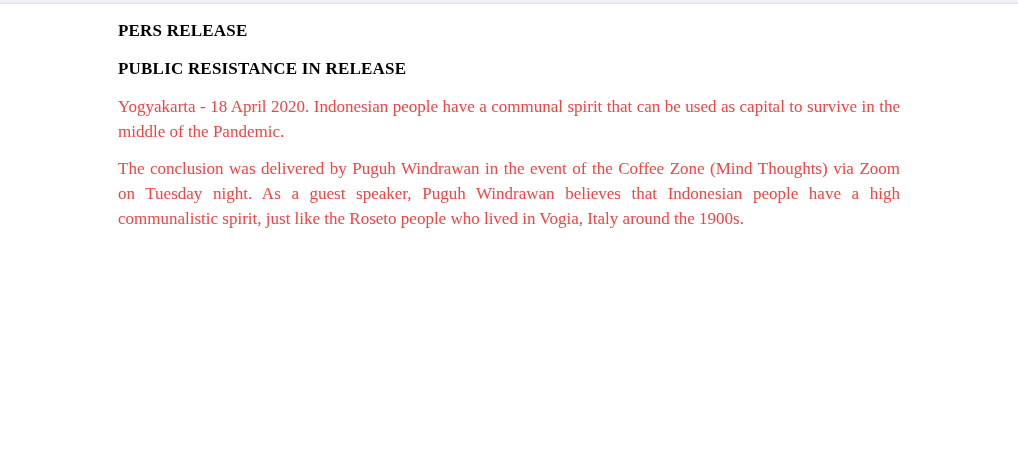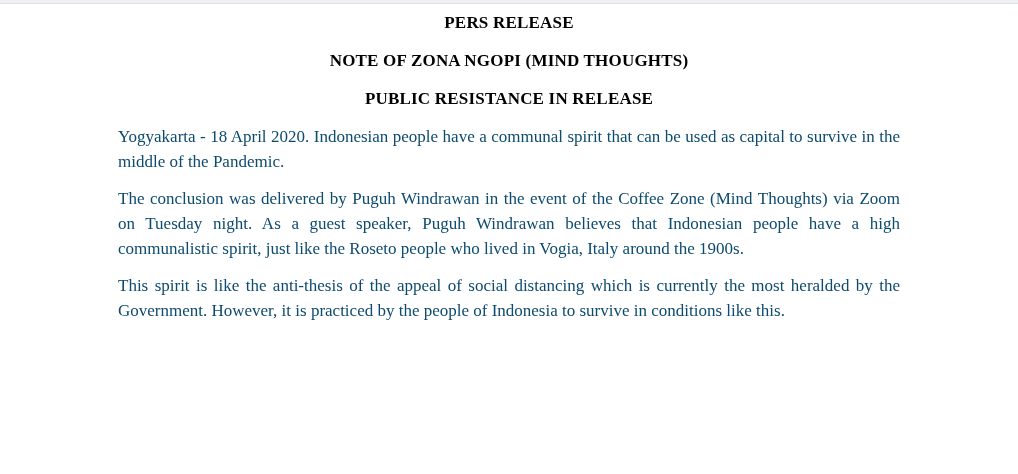--- a/index.html
+++ b/index.html
@@ -16,45 +16,42 @@
   }
   .top-strip {
     height: 3px;
     background: #eef0f3;
     border-bottom: 1px solid #dde0e4;
   }
   .doc {
     padding: 6px 118px 0 118px;
   }
   .doc-heading {
-    margin: 0 0 13px 0;
+    margin: 8px 0 13px 0;
     font-size: 17px;
     line-height: 25px;
     font-weight: bold;
-    text-align: center;
     color: #000000;
     letter-spacing: 0.2px;
   }
   .doc-paragraph {
     margin: 8px 0 12px 0;
     font-size: 17px;
     line-height: 25px;
     text-align: justify;
-    color: #0c4a6e;
+    color: #ef4444;
   }
   .doc-paragraph:last-child {
     margin-bottom: 0;
   }
 </style>
 </head>
 <body>
 
 <div class="top-strip"></div>
 
 <div class="doc">
   <h2 class="doc-heading">PERS RELEASE</h2>
-  <h2 class="doc-heading">NOTE OF ZONA NGOPI (MIND THOUGHTS)</h2>
   <h2 class="doc-heading">PUBLIC RESISTANCE IN RELEASE</h2>
 
   <p class="doc-paragraph">Yogyakarta - 18 April 2020. Indonesian people have a communal spirit that can be used as capital to survive in the middle of the Pandemic.</p>
   <p class="doc-paragraph">The conclusion was delivered by Puguh Windrawan in the event of the Coffee Zone (Mind Thoughts) via Zoom on Tuesday night. As a guest speaker, Puguh Windrawan believes that Indonesian people have a high communalistic spirit, just like the Roseto people who lived in Vogia, Italy around the 1900s.</p>
-  <p class="doc-paragraph">This spirit is like the anti-thesis of the appeal of social distancing which is currently the most heralded by the Government. However, it is practiced by the people of Indonesia to survive in conditions like this.</p>
 </div>
 
 </body></html>

